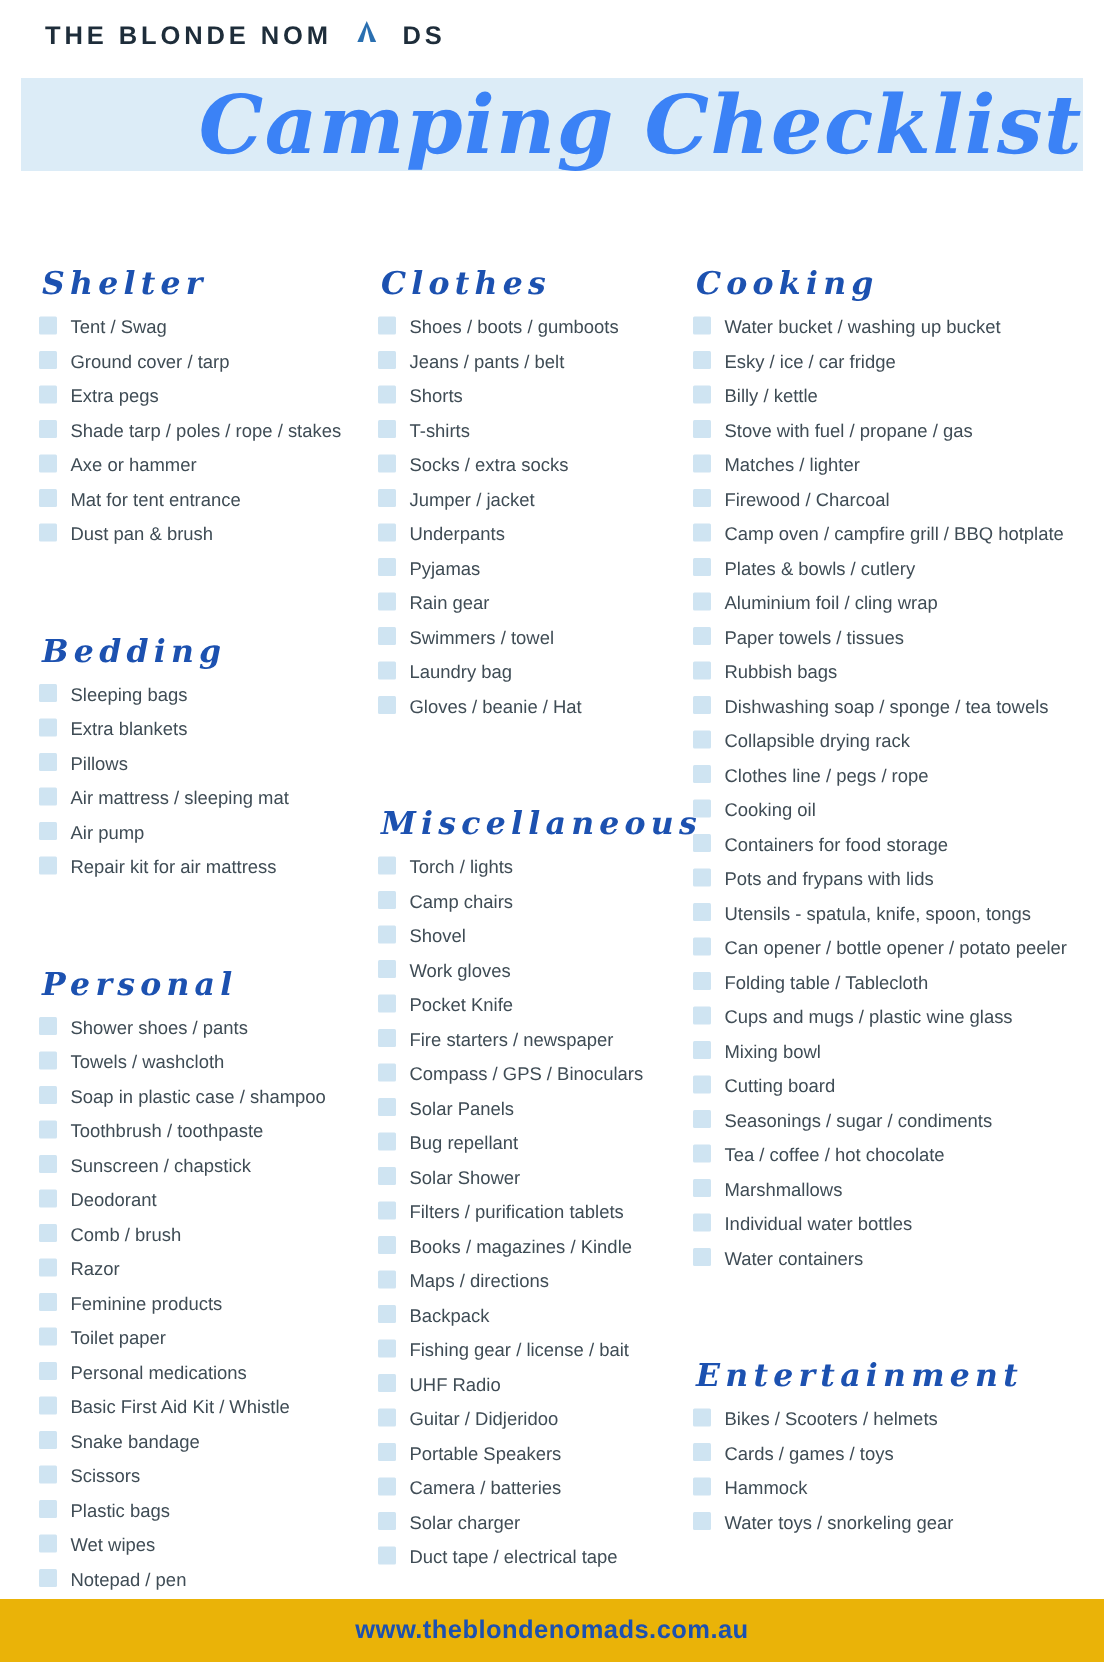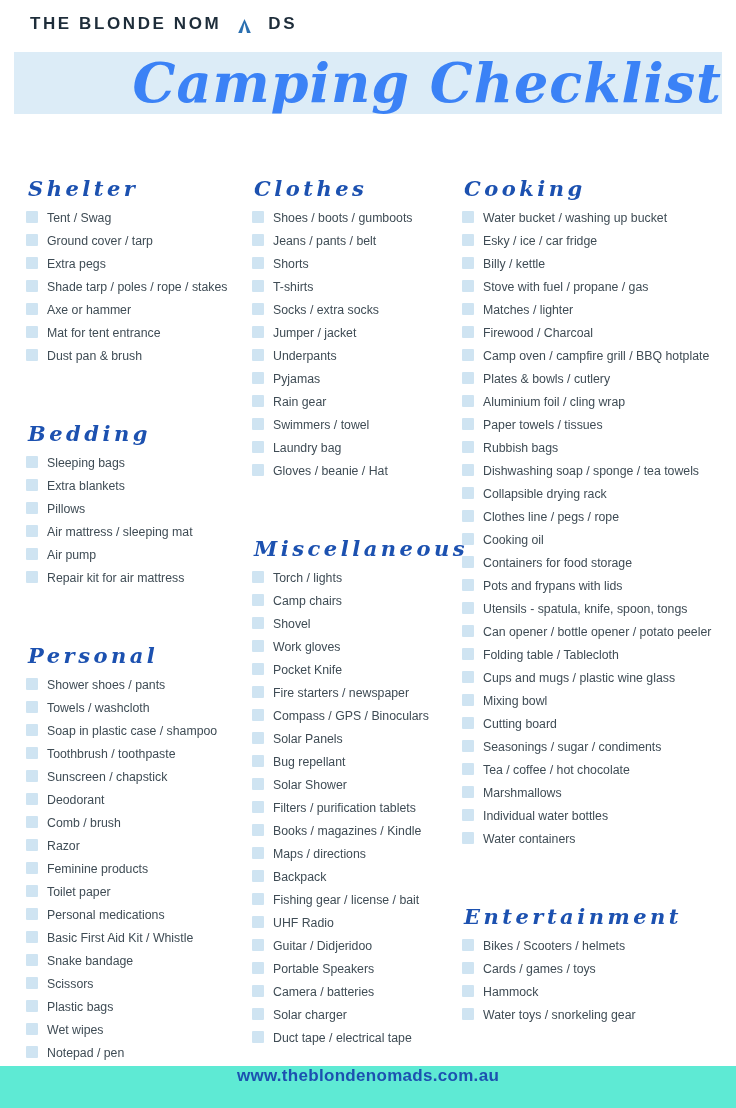--- a/index.html
+++ b/index.html
@@ -13,21 +13,21 @@
     font-family: "Liberation Sans", sans-serif;
     color: #3c4a52;
     position: relative;
     overflow: hidden;
   }
 
   
   .brand {
     padding: 14px 0 6px 30px;
     display: flex;
-    align-items: flex-end;
+    align-items: flex-start;
     gap: 16px;
   }
   .brand-text {
     font-family: "Liberation Sans", sans-serif;
     font-weight: bold;
     font-size: 17px;
     letter-spacing: 2.6px;
     color: #1e2d3a;
     text-transform: uppercase;
   }
@@ -127,23 +127,23 @@
     margin-top: 0px;
     border-radius: 1px;
   }
   .label { display: block; }
 
   
   .footer {
     position: absolute;
     left: 0; right: 0; bottom: 0;
     height: 42px;
-    background: #5eead4;
+    background: #eab308;
     display: flex;
-    align-items: flex-start;
+    align-items: center;
     justify-content: center;
   }
   .footer-text {
     font-family: "Liberation Sans", sans-serif;
     font-weight: bold;
     font-size: 17px;
     letter-spacing: 0.3px;
     color: #1c51b0;
   }
 </style>

